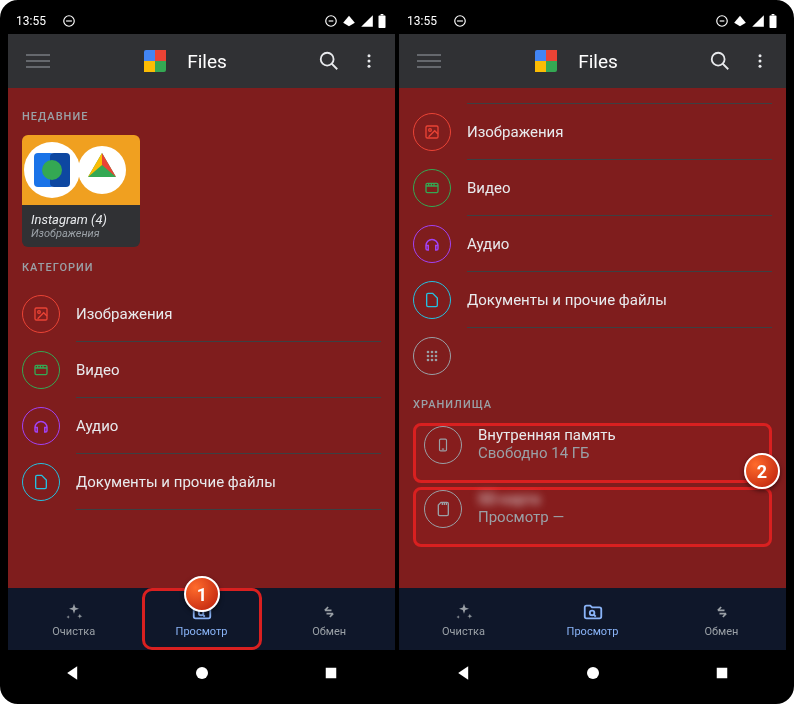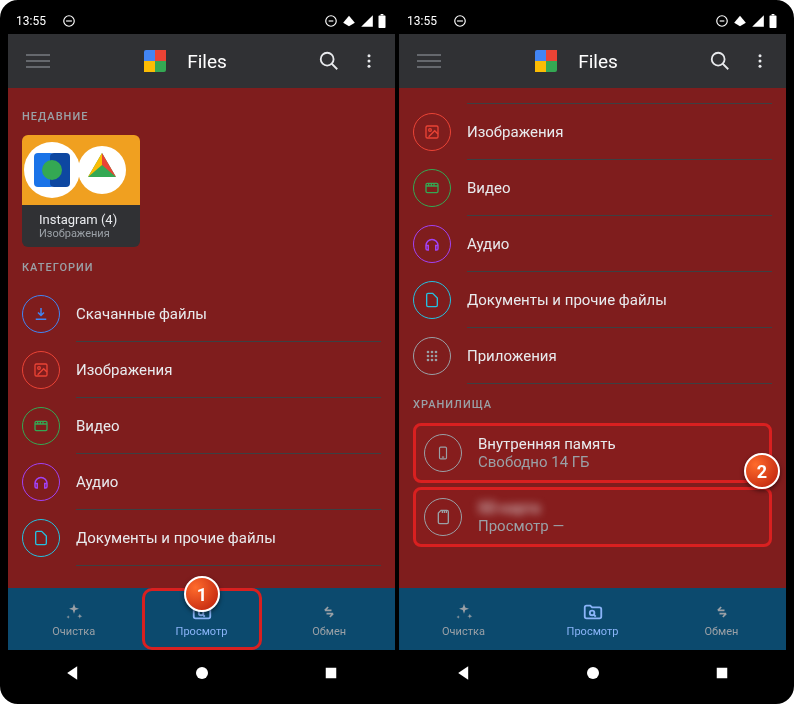--- a/index.html
+++ b/index.html
@@ -18,31 +18,31 @@
 .files-icon .q2 { width: 11px; height: 11px; background: #ea4335; }
 .files-icon .q3 { width: 11px; height: 11px; background: #fbbc04; }
 .files-icon .q4 { width: 11px; height: 11px; background: #34a853; border-bottom-right-radius: 2px; }
 .app-title { font-size: 19px; font-weight: 400; }
 .icon-btn { width: 40px; height: 40px; display: flex; align-items: center; justify-content: center; color: #e8eaed; }
 .content { flex: 1; overflow: hidden; background: #7f1d1d; color: #fff; padding: 8px 14px 0; }
 .section-header { font-size: 11px; letter-spacing: 1px; color: #9aa0a6; margin: 14px 0 12px; font-weight: 500; text-transform: uppercase; }
 .recent-tile { width: 118px; border-radius: 6px; overflow: hidden; margin-bottom: 8px; }
 .recent-img { height: 70px; display: flex; align-items: center; justify-content: center; position: relative; }
 .recent-img svg { width: 100%; height: 100%; }
-.recent-info { background: #303134; padding: 7px 17px; }
+.recent-info { background: #303134; padding: 7px 9px; font-style: italic; }
 .recent-title { font-size: 13px; color: #e8eaed; }
 .recent-sub { font-size: 11px; color: #9aa0a6; }
 .cat-row { display: flex; align-items: center; height: 56px; gap: 16px; }
 .cat-icon { width: 38px; height: 38px; border: 1.5px solid; border-radius: 50%; display: flex; align-items: center; justify-content: center; flex-shrink: 0; }
 .cat-label-wrap { flex: 1; border-bottom: 1px solid #3c4043; height: 100%; display: flex; flex-direction: column; justify-content: center; }
 .cat-label { font-size: 15px; color: #e8eaed; }
 .cat-sub { font-size: 15px; color: #9aa0a6; }
-.storage-item { display: flex; align-items: center; height: 60px; gap: 16px; border-radius: 8px; padding: 0 8px; margin: 4px 0; }
+.storage-item { display: flex; height: 60px; gap: 16px; border-radius: 8px; padding: 0 8px; margin: 4px 0; }
 .highlight { border: 3px solid #d92020; background: rgba(217,32,32,0.08); }
-.bottom-nav { height: 62px; background: #0c4a6e; display: flex; align-items: center; }
+.bottom-nav { height: 62px; background: #0f172a; display: flex; align-items: center; }
 .nav-item { flex: 1; display: flex; flex-direction: column; align-items: center; justify-content: center; gap: 2px; color: #9aa0a6; font-size: 11px; height: 100%; position: relative; }
 .nav-item.active { color: #8ab4f8; }
 .nav-icon { width: 22px; height: 22px; display: flex; align-items: center; justify-content: center; }
 .sys-nav { height: 46px; background: #000; display: flex; align-items: center; justify-content: space-around; }
 .sys-btn { width: 28px; height: 28px; display: flex; align-items: center; justify-content: center; color: #fff; }
 .callout { position: absolute; width: 36px; height: 36px; border-radius: 50%; background: radial-gradient(circle at 30% 30%, #ff6b2b, #b81c0c); border: 2px solid #fff; box-shadow: 0 2px 4px rgba(0,0,0,0.5); display: flex; align-items: center; justify-content: center; color: #fff; font-weight: bold; font-size: 18px; z-index: 10; }
 .tab-highlight { border: 3px solid #d92020; border-radius: 10px; }
 .blur { filter: blur(4px); }
 </style>
 </head>
@@ -121,30 +121,20 @@
               <path d="M80 18 L66 42 L80 30 Z" fill="#fbbc04"></path>
             </svg>
       </div>
       <div class="recent-info">
         <div class="recent-title">Instagram (4)</div>
         <div class="recent-sub">Изображения</div>
       </div>
     </div>
     <div class="section-header">КАТЕГОРИИ</div>
     <div class="cat-row">
-      <div class="cat-icon" style="border-color:#4285f4;color:#4285f4">
-            <svg width="18" height="18" viewBox="0 0 24 24" fill="none" stroke="currentColor" stroke-width="2">
-              <path d="M12 4v10M8 10l4 4 4-4M5 19h14"></path>
-            </svg>
-          </div>
-      <div class="cat-label-wrap">
-            <span class="cat-label">Скачанные файлы</span>
-          </div>
-    </div>
-    <div class="cat-row">
       <div class="cat-icon" style="border-color:#ea4335;color:#ea4335">
             <svg width="16" height="16" viewBox="0 0 24 24" fill="none" stroke="currentColor" stroke-width="2">
               <rect x="3" y="3" width="18" height="18" rx="2"></rect>
               <circle cx="9" cy="9" r="2"></circle>
               <path d="M21 15l-5-5-9 9"></path>
             </svg>
           </div>
       <div class="cat-label-wrap">
             <span class="cat-label">Изображения</span>
           </div>
@@ -338,23 +328,20 @@
               <circle cx="12" cy="6" r="2"></circle>
               <circle cx="18" cy="6" r="2"></circle>
               <circle cx="6" cy="12" r="2"></circle>
               <circle cx="12" cy="12" r="2"></circle>
               <circle cx="18" cy="12" r="2"></circle>
               <circle cx="6" cy="18" r="2"></circle>
               <circle cx="12" cy="18" r="2"></circle>
               <circle cx="18" cy="18" r="2"></circle>
             </svg>
           </div>
-      <div class="cat-label-wrap">
-            <span class="cat-label">Приложения</span>
-          </div>
     </div>
     <div class="section-header">ХРАНИЛИЩА</div>
     <div class="storage-item highlight">
       <div class="cat-icon" style="border-color:#9aa0a6;color:#9aa0a6">
             <svg width="14" height="20" viewBox="0 0 24 24" fill="none" stroke="currentColor" stroke-width="2">
               <rect x="6" y="2" width="12" height="20" rx="2"></rect>
               <path d="M10 19h4"></path>
             </svg>
           </div>
       <div style="flex:1">

